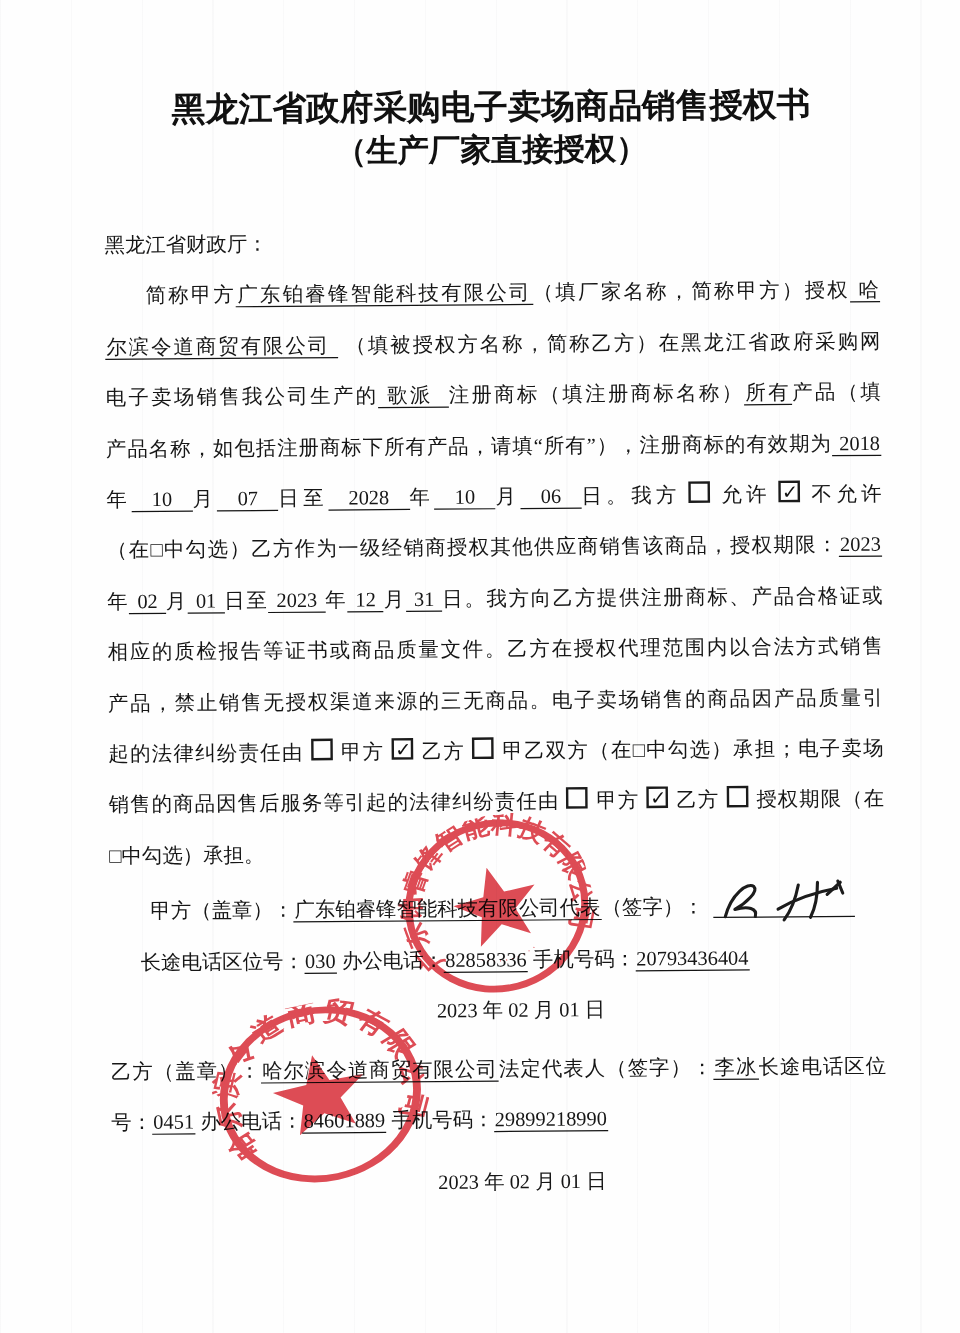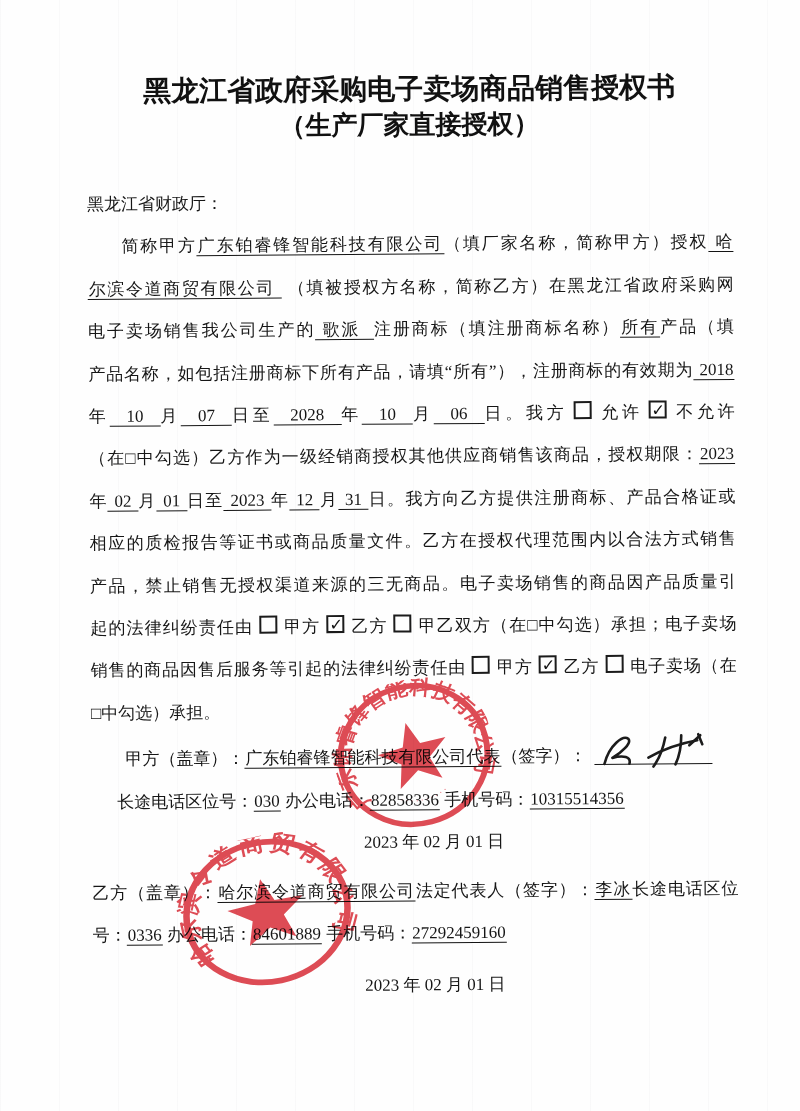--- a/index.html
+++ b/index.html
@@ -39,40 +39,40 @@
         <div class="line just" style="padding-left: 2em;"><span class="">简称甲方</span><span class="blank">广东铂睿锋智能科技有限公司</span><span class="">（填厂家名称，简称甲方）授权</span><span class="blank">&nbsp;哈</span></div>
         <div class="line just"><span class="blank">尔滨令道商贸有限公司&nbsp;</span><span class="">&nbsp;（填被授权方名称，简称乙方）在黑龙江省政府采购网</span></div>
         <div class="line just"><span class="">电子卖场销售我公司生产的</span><span class="blank">&nbsp;歌派&nbsp;&nbsp;</span><span class="">注册商标（填注册商标名称）</span><span class="blank">所有</span><span class="">产品（填</span></div>
         <div class="line just"><span class="">产品名称，如包括注册商标下所有产品，请填“所有”），注册商标的有效期为</span><span class="blank">&nbsp;2018</span></div>
         <div class="line just"><span class="">年</span><span class="blank">&nbsp;&nbsp;10&nbsp;&nbsp;</span><span class="">月</span><span class="blank">&nbsp;&nbsp;07&nbsp;&nbsp;</span><span class="">日至</span><span class="blank">&nbsp;&nbsp;2028&nbsp;&nbsp;</span><span class="">年</span><span class="blank">&nbsp;&nbsp;10&nbsp;&nbsp;</span><span class="">月</span><span class="blank">&nbsp;&nbsp;06&nbsp;&nbsp;</span><span class="">日。我方</span><span class="cbx"></span><span class="">允许</span><span class="cbx checked"></span><span class="">不允许</span></div>
         <div class="line just"><span class="">（在□中勾选）乙方作为一级经销商授权其他供应商销售该商品，授权期限：</span><span class="blank">2023</span></div>
         <div class="line just"><span class="">年</span><span class="blank">&nbsp;02&nbsp;</span><span class="">月</span><span class="blank">&nbsp;01&nbsp;</span><span class="">日至</span><span class="blank">&nbsp;2023&nbsp;</span><span class="">年</span><span class="blank">&nbsp;12&nbsp;</span><span class="">月</span><span class="blank">&nbsp;31&nbsp;</span><span class="">日。我方向乙方提供注册商标、产品合格证或</span></div>
         <div class="line just"><span class="">相应的质检报告等证书或商品质量文件。乙方在授权代理范围内以合法方式销售</span></div>
         <div class="line just"><span class="">产品，禁止销售无授权渠道来源的三无商品。电子卖场销售的商品因产品质量引</span></div>
         <div class="line just"><span class="">起的法律纠纷责任由</span><span class="cbx"></span><span class="">甲方</span><span class="cbx checked"></span><span class="">乙方</span><span class="cbx"></span><span class="">甲乙双方（在□中勾选）承担；电子卖场</span></div>
-        <div class="line just"><span class="">销售的商品因售后服务等引起的法律纠纷责任由</span><span class="cbx"></span><span class="">甲方</span><span class="cbx checked"></span><span class="">乙方</span><span class="cbx"></span><span class="">电子卖场（在</span></div>
+        <div class="line just"><span class="">销售的商品因售后服务等引起的法律纠纷责任由</span><span class="cbx"></span><span class="">甲方</span><span class="cbx checked"></span><span class="">乙方</span><span class="cbx"></span><span class="">授权期限（在</span></div>
         <div class="line"><span class="">□中勾选）承担。</span></div>
         <div class="line" style="padding-left: 2em;"><span class="">甲方（盖章）：</span><span class="blank">广东铂睿锋智能科技有限公司代表</span><span class="">（签字）：</span>
   <span class="sig">
     <svg width="118" height="38" viewBox="0 0 118 38" xmlns="http://www.w3.org/2000/svg">
       <g stroke="#1c1c1c" stroke-width="2.6" fill="none" stroke-linecap="round" stroke-linejoin="round">
         <path d="M10,33 C15,14 29,4 34,8 C38,12 27,22 18,27 C29,24 37,26 35,33"></path>
         <path d="M54,27 C68,19 86,13 103,10"></path>
         <path d="M71,7 C69,17 65,28 59,36"></path>
         <path d="M87,5 C87,15 85,26 81,34"></path>
         <path d="M95,15 L106,5"></path>
         <path d="M104,4 L108,14"></path>
       </g>
     </svg>
   </span>
 </div>
-        <div class="line" style="padding-left: 1.5em;"><span class="">长途电话区位号：</span><span class="blank">030</span><span class="">&nbsp;办公电话：</span><span class="blank">82858336</span><span class="">&nbsp;手机号码：</span><span class="blank">10315514356</span></div>
+        <div class="line" style="padding-left: 1.5em;"><span class="">长途电话区位号：</span><span class="blank">030</span><span class="">&nbsp;办公电话：</span><span class="blank">82858336</span><span class="">&nbsp;手机号码：</span><span class="blank">20793436404</span></div>
         <div class="line date"><span class="">2023 年 02 月 01 日</span></div>
         <div class="line just gap6"><span class="">乙方（盖章）：</span><span class="blank">哈尔滨令道商贸有限公司</span><span class="">法定代表人（签字）：</span><span class="blank">李冰</span><span class="">长途电话区位</span></div>
-        <div class="line"><span class="">号：</span><span class="blank">0336</span><span class="">&nbsp;办公电话：</span><span class="blank">84601889</span><span class="">&nbsp;手机号码：</span><span class="blank">27292459160</span></div>
+        <div class="line"><span class="">号：</span><span class="blank">0451</span><span class="">&nbsp;办公电话：</span><span class="blank">84601889</span><span class="">&nbsp;手机号码：</span><span class="blank">29899218990</span></div>
         <div class="line date gap10"><span class="">2023 年 02 月 01 日</span></div>
       </div>
   </div>
   <div class="seal seal-a">
       <svg viewBox="0 0 200 200" preserveAspectRatio="none" xmlns="http://www.w3.org/2000/svg">
         <circle cx="100" cy="100" r="92" fill="none" stroke="#dc3c46" stroke-width="7.5"></circle>
         <path id="arcseala" d="M 33.7,146.5 A 81,81 0 1 1 166.3,146.5" fill="none"></path>
         <text fill="#dc3c46" font-size="27" letter-spacing="0" font-weight="bold" font-family="Liberation Sans, DejaVu Sans, sans-serif"><textPath href="#arcseala" startOffset="50%" text-anchor="middle">广东铂睿锋智能科技有限公司</textPath></text>
         <path id="barcseala" d="M 60.6,150.4 A 64,64 0 0 0 139.4,150.4" fill="none"></path>
         <text fill="#dc3c46" font-size="11" letter-spacing="3" font-family="Liberation Sans, DejaVu Sans, sans-serif"><textPath href="#barcseala" startOffset="50%" text-anchor="middle">··········</textPath></text>

